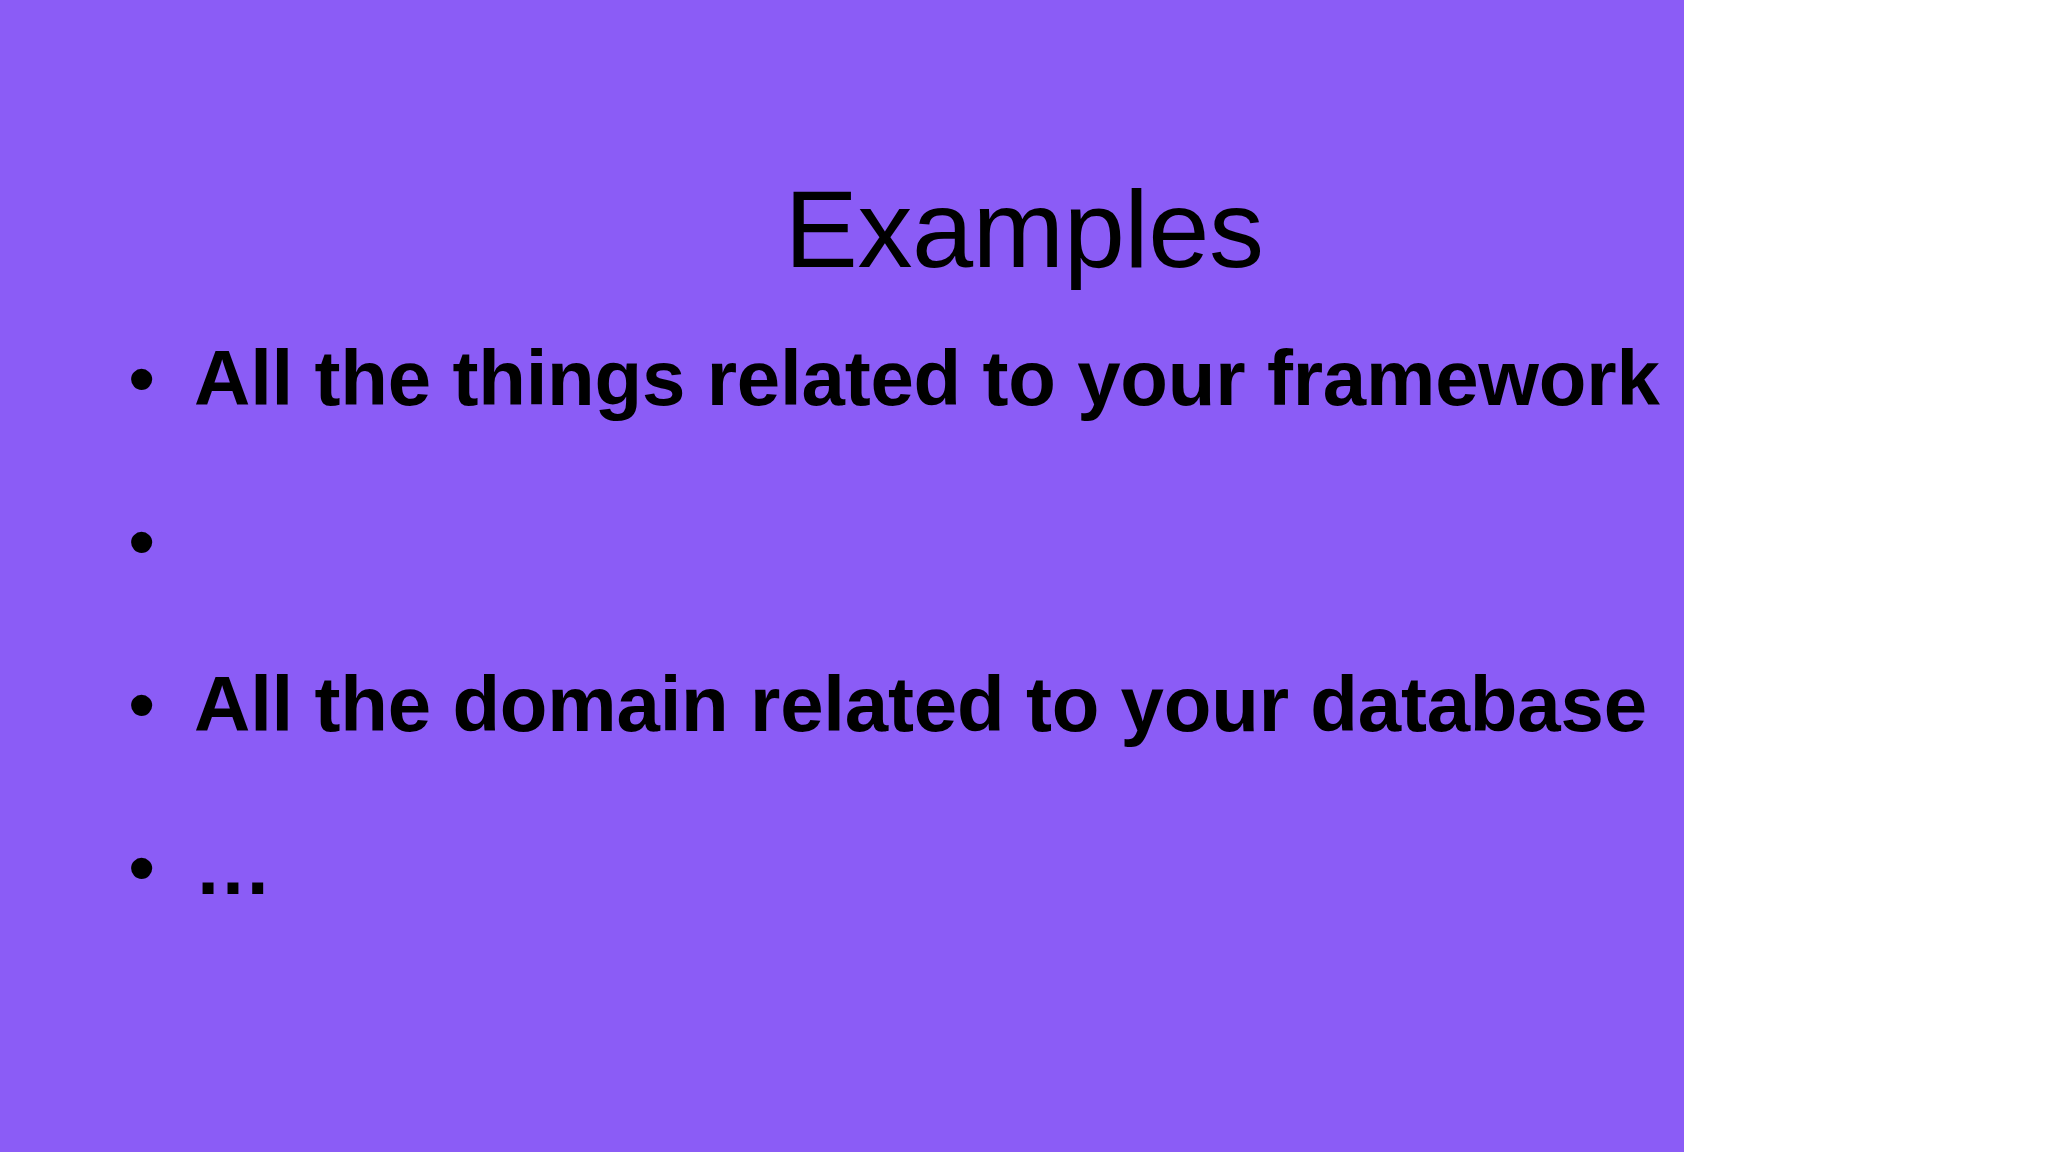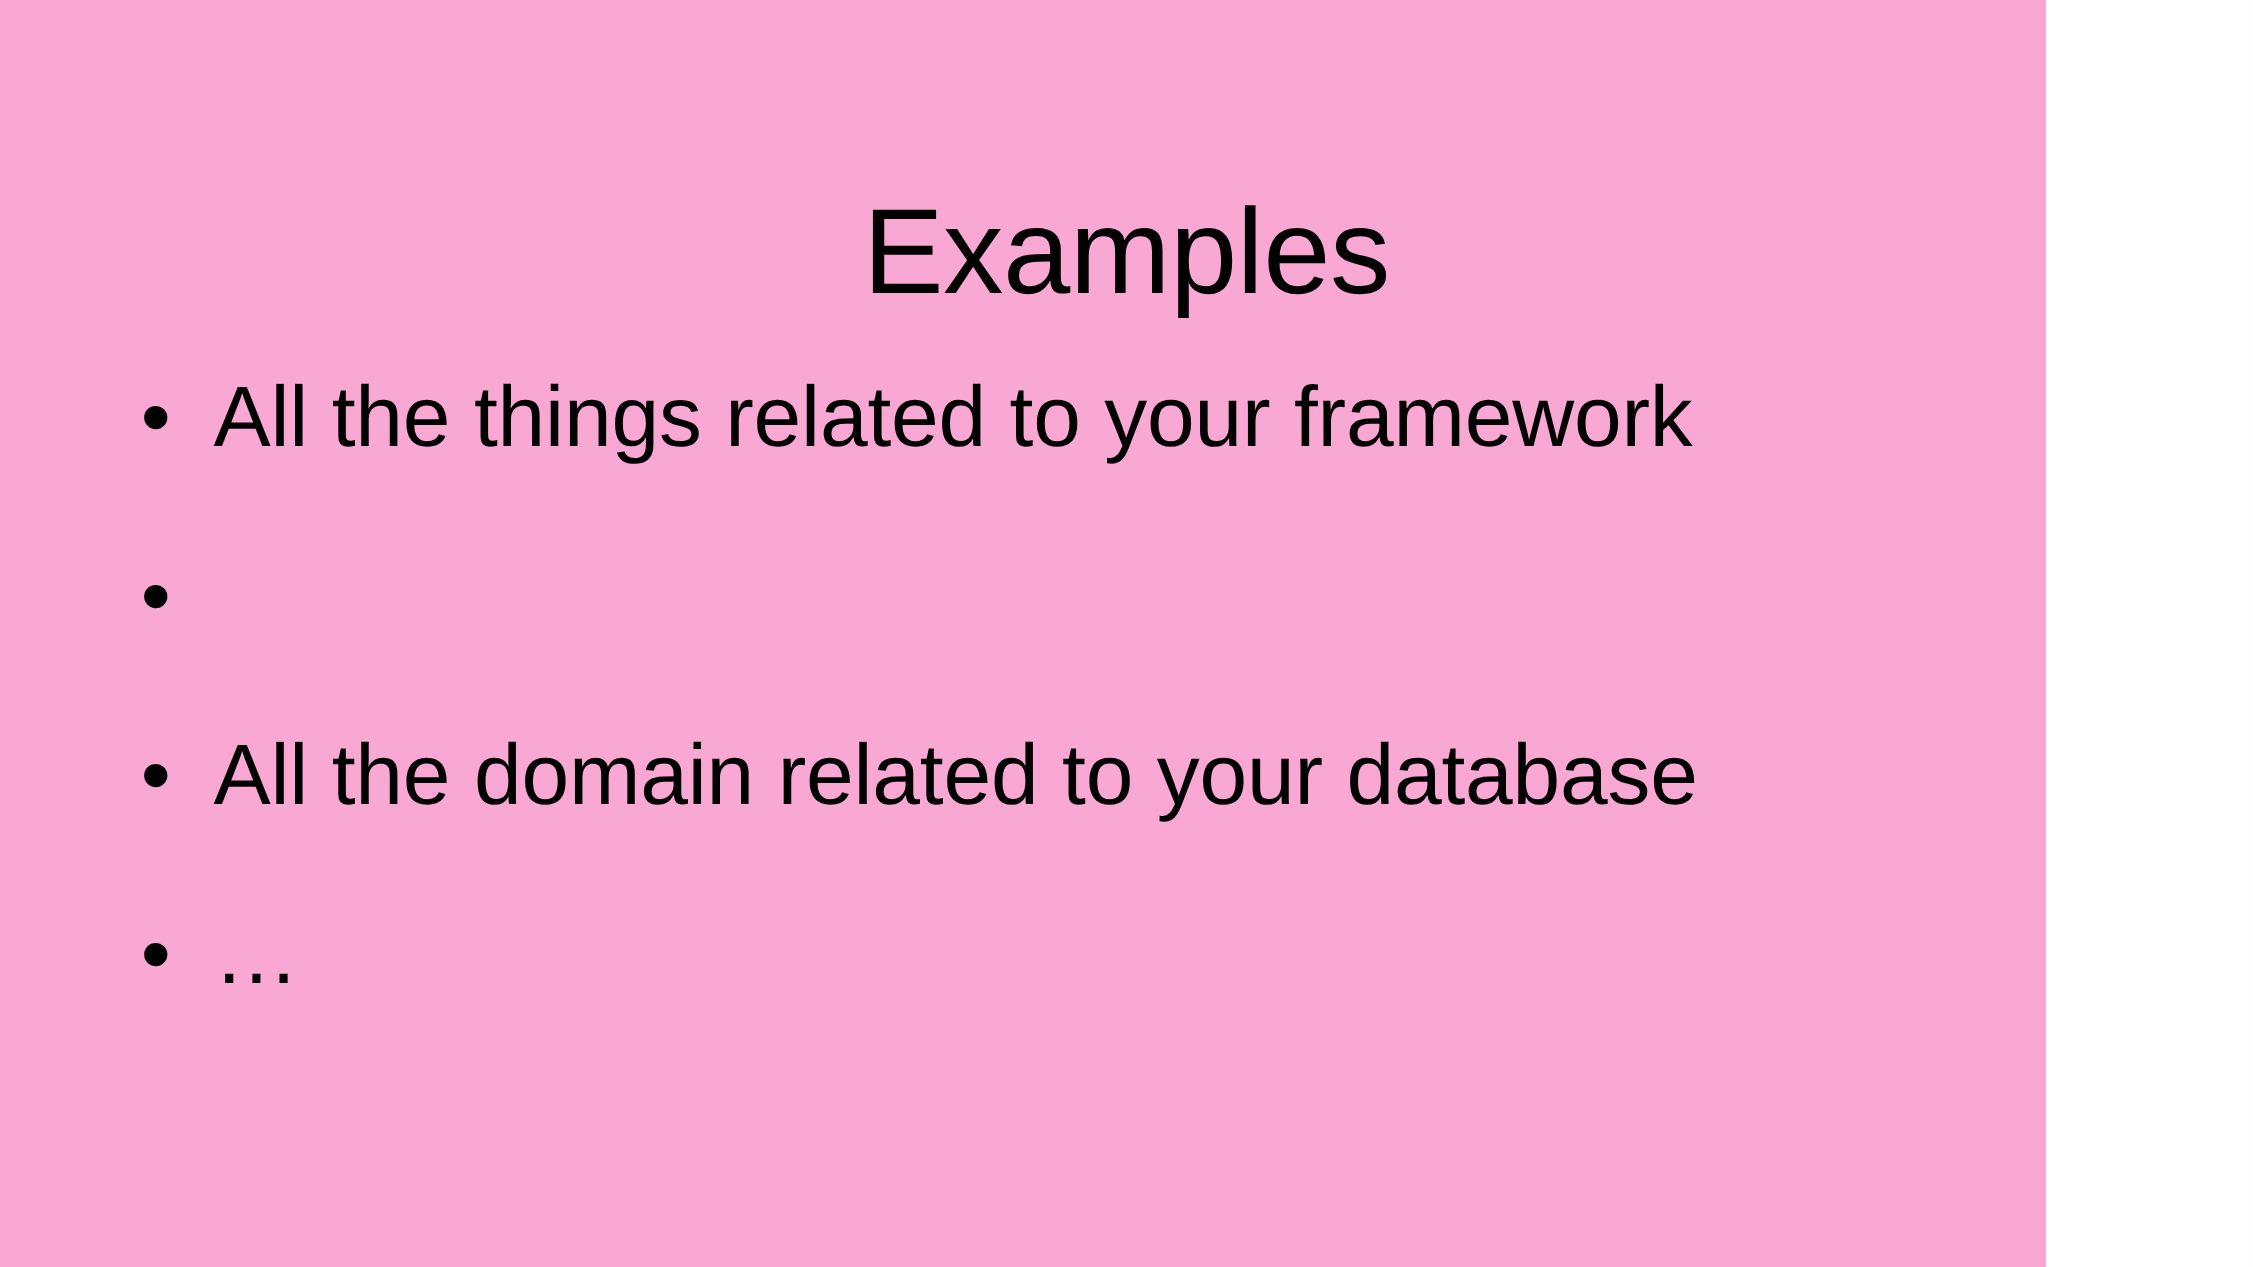--- a/index.html
+++ b/index.html
@@ -11,23 +11,23 @@
     width: 2048px;
     height: 1152px;
     overflow: hidden;
     font-family: "Liberation Sans", sans-serif;
     color: #000000;
     -webkit-font-smoothing: antialiased;
   }
 
   .slide {
     position: relative;
-    width: 1860px;
+    width: 1684px;
     height: 1152px;
-    background: #f9a8d4;
+    background: #8b5cf6;
     box-sizing: border-box;
   }
 
   .slide-title {
     position: absolute;
     left: 0;
     top: 92px;
     width: 2048px;
     text-align: center;
     font-size: 110px;
@@ -61,21 +61,21 @@
     line-height: 96px;
     text-align: left;
     color: #000000;
     user-select: none;
   }
 
   .bullet-text {
     flex: 1 1 auto;
     font-size: 78px;
     line-height: 96px;
-    font-weight: 400;
+    font-weight: 700;
     letter-spacing: -0.2px;
     color: #000000;
     white-space: nowrap;
   }
 </style>
 </head>
 <body>
 
 <div class="slide">
 

